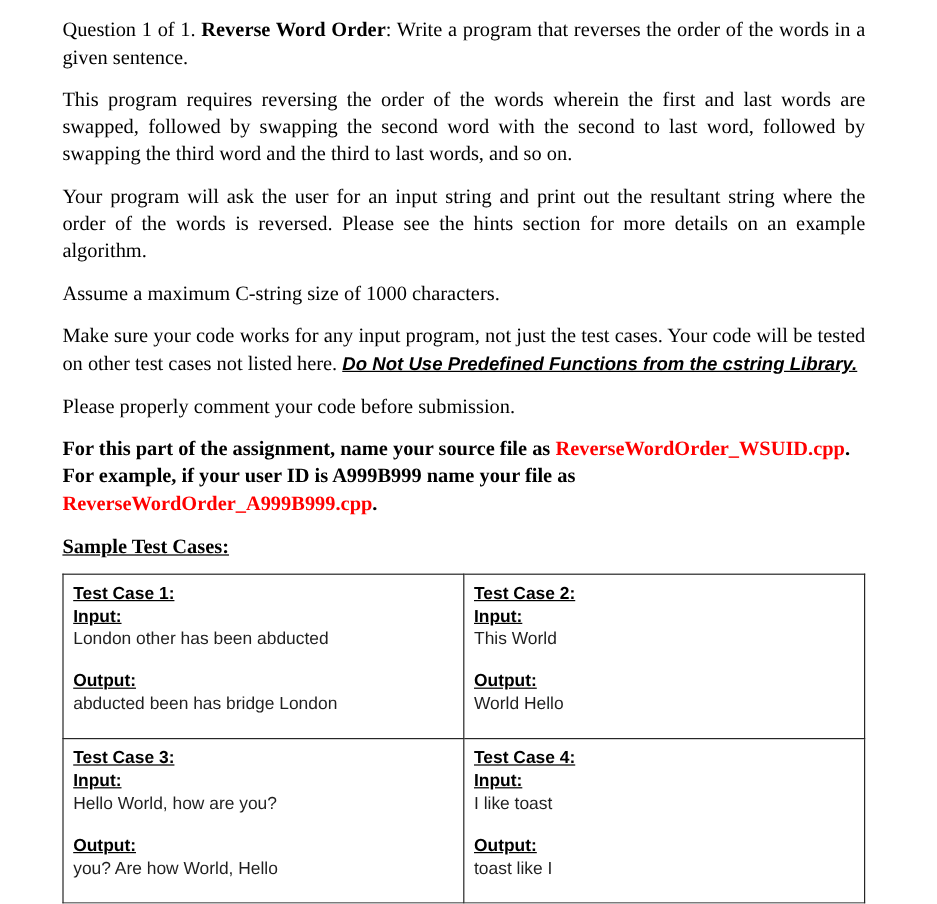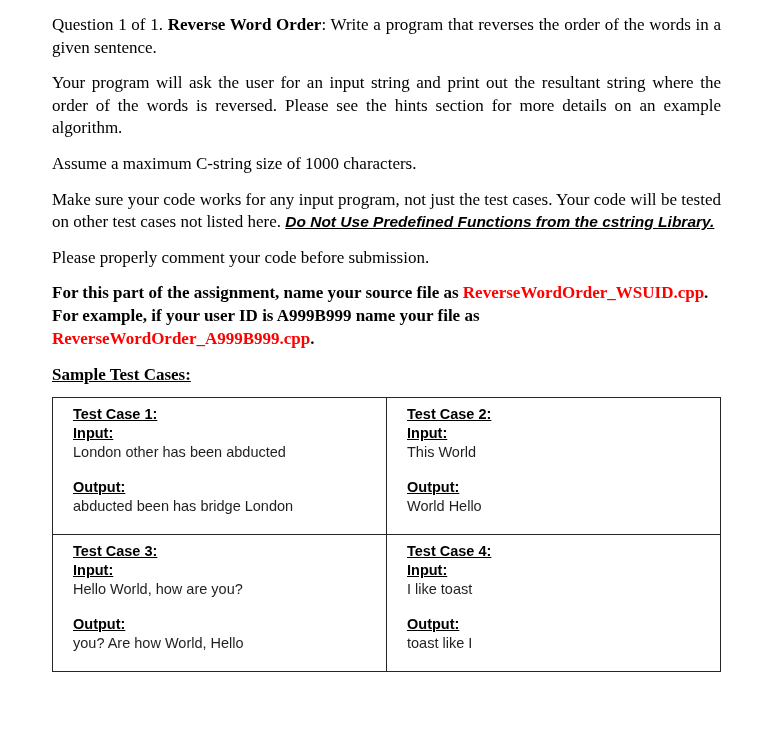--- a/index.html
+++ b/index.html
@@ -66,21 +66,21 @@
 
   table.cases {
     border-collapse: collapse;
     width: 669px;
     table-layout: fixed;
     margin-top: 1px;
   }
   table.cases td {
     border: 1.4px solid #262626;
     vertical-align: top;
-    padding: 7px 8px 10px 20px;
+    padding: 7px 8px 10px 8px;
     width: 50%;
     height: 119px;
     font-family: "Liberation Sans", "DejaVu Sans", sans-serif;
     font-size: 14.5px;
     line-height: 1.31;
     color: #1a1a1a;
   }
   .case-title, .io-label {
     font-weight: bold;
     text-decoration: underline;
@@ -96,20 +96,21 @@
     height: 16px;
   }
 </style>
 </head>
 <body>
 
 <div class="page">
 
   <p class="body-par"><span class="q-label">Question 1 of 1</span><span>. </span><span class="strong-serif">Reverse Word Order</span><span>: Write a program that reverses the order of the words in a given sentence.</span></p>
 
+  <p class="body-par">This program requires reversing the order of the words wherein the first and last words are swapped, followed by swapping the second word with the second to last word, followed by swapping the third word and the third to last words, and so on.</p>
 
   <p class="body-par">Your program will ask the user for an input string and print out the resultant string where the order of the words is reversed. Please see the hints section for more details on an example algorithm.</p>
 
   <p class="body-par">Assume a maximum C-string size of 1000 characters.</p>
 
   <p class="body-par"><span>Make sure your code works for any input program, not just the test cases. Your code will be tested on other test cases not listed here. </span><span class="nosans-emph">Do Not Use Predefined Functions from the cstring Library.</span></p>
 
   <p class="body-par">Please properly comment your code before submission.</p>
 
   <p class="filename-par"><span>For this part of the assignment, name your source file as </span><span class="red">ReverseWordOrder_WSUID.cpp</span><span>.</span><br><span>For example, if your user ID is A999B999 name your file as </span><br><span class="red">ReverseWordOrder_A999B999.cpp</span><span>.</span></p>

